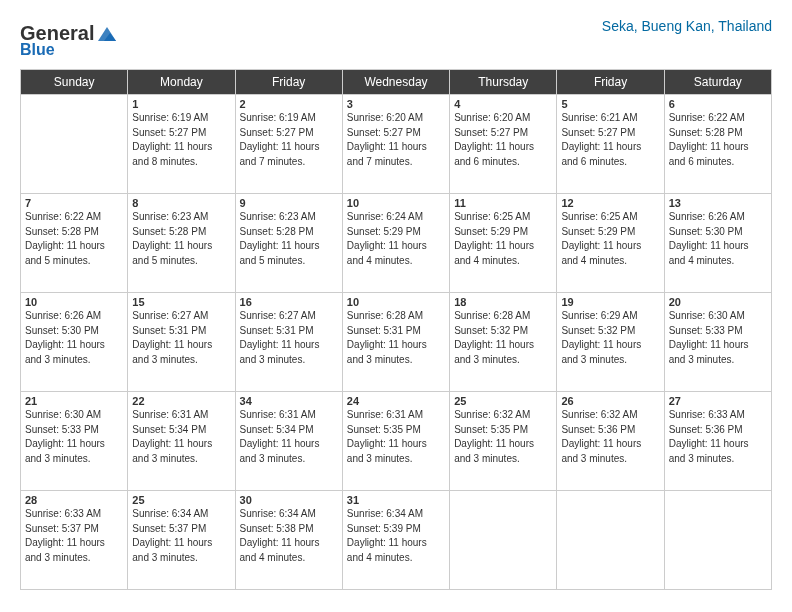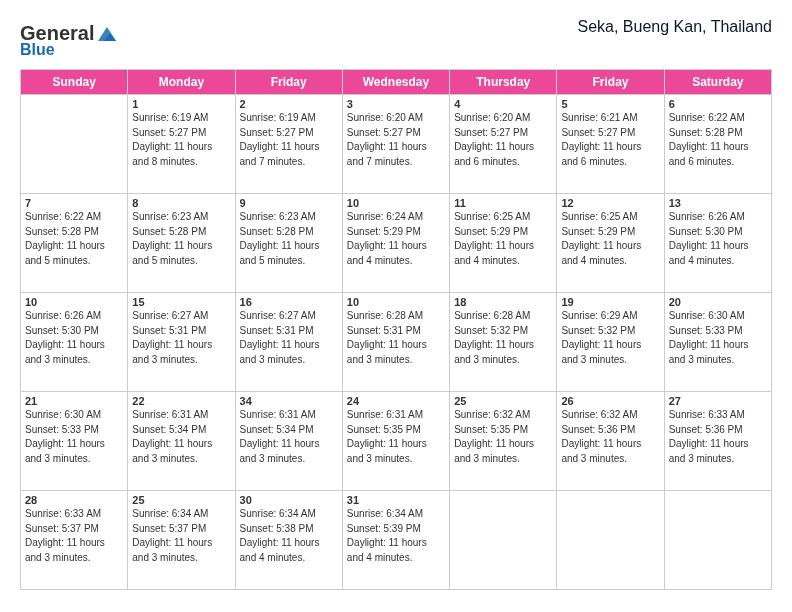--- a/index.html
+++ b/index.html
@@ -32,38 +32,38 @@
     .title-block {
       text-align: right;
     }
     .month-title {
       font-size: 30px;
       font-weight: bold;
       color: #333;
       line-height: 1.1;
     }
     .subtitle {
-      font-size: 16px;
-      color: #0f172a;
+      font-size: 14px;
+      color: #0369a1;
     }
     .calendar {
       flex: 1;
       border: 1px solid #ccc;
       border-collapse: collapse;
       width: 100%;
       table-layout: fixed;
     }
     .calendar th {
-      background-color: #ec4899;
+      background-color: #404040;
       color: #fff;
       text-align: center;
       padding: 5px 2px;
       font-size: 12px;
       border: 1px solid #ccc;
-      font-weight: bold;
+      font-weight: normal;
     }
     .calendar td {
       vertical-align: top;
       border: 1px solid #ccc;
       padding: 3px 4px;
       font-size: 9.5px;
       color: #333;
       height: 82px;
     }
     .day-num {

